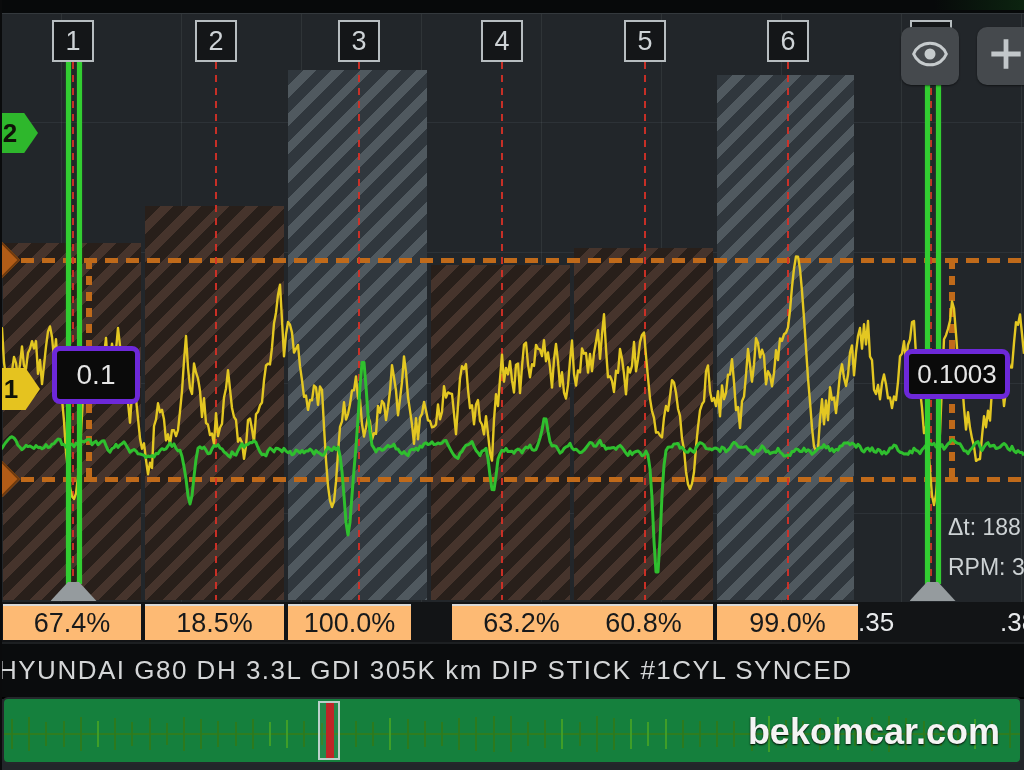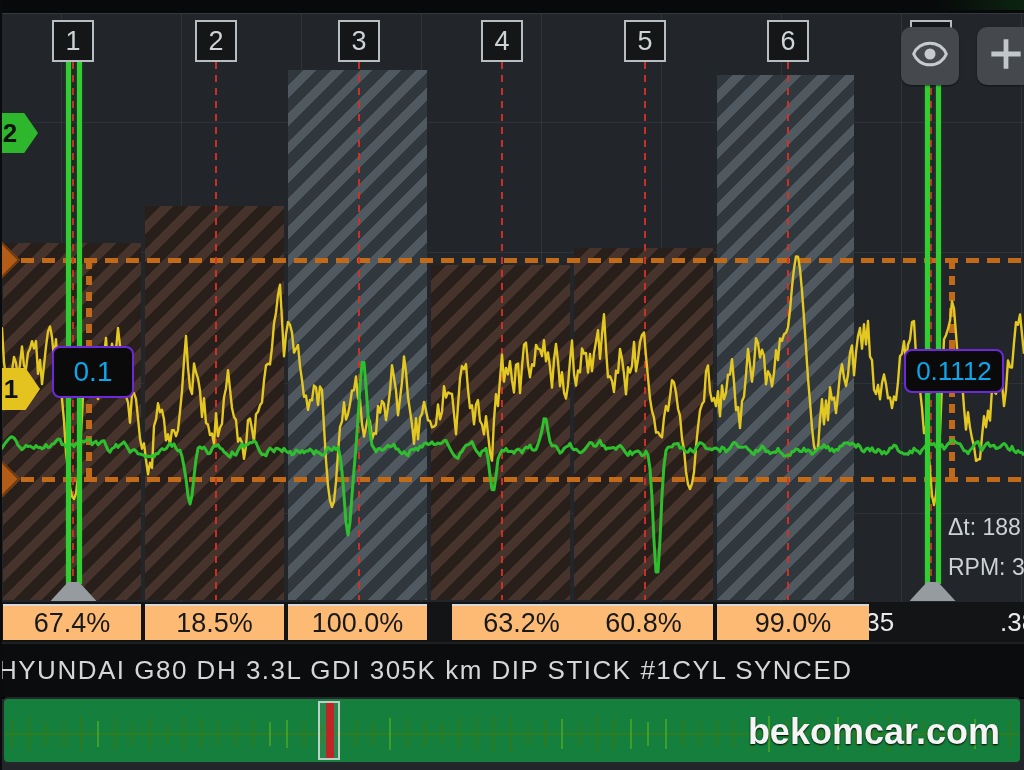--- a/index.html
+++ b/index.html
@@ -27,21 +27,21 @@
      clip-path:polygon(0 100%,38% 0,62% 0,100% 100%);}
   .numbox{position:absolute;top:7px;width:42px;height:42px;background:#141618;border:2px solid #b7bdc0;
      box-sizing:border-box;color:#ced3d6;font-size:27px;line-height:38px;text-align:center;z-index:18;}
   .btn{position:absolute;top:14px;width:58px;height:58px;border-radius:10px;background:#45494d;z-index:20;
      display:flex;align-items:center;justify-content:center;box-shadow:0 1px 2px rgba(0,0,0,.5);}
   .marker{position:absolute;z-index:22;display:flex;align-items:center;justify-content:center;
      font-size:26px;font-weight:bold;color:#101408;filter:drop-shadow(0 0 1px #000);}
   .marker.pent{clip-path:polygon(0 0,70% 0,100% 50%,70% 100%,0 100%);padding-right:10px;box-sizing:border-box;}
   .diamond{position:absolute;width:30px;height:30px;background:#b25c17;border:2px solid #6e3a0e;
      transform:rotate(45deg);z-index:22;box-sizing:border-box;}
-  .tooltip{position:absolute;background:#0a0a0a;border:2px solid #6d28d9;border-radius:8px;color:#0ea5e9;
+  .tooltip{position:absolute;background:#0a0a0a;border:5px solid #6d28d9;border-radius:8px;color:#e5e5e5;
      display:flex;align-items:center;justify-content:center;z-index:24;}
   .readout{position:absolute;left:948px;color:#cdd2d4;font-size:23px;white-space:nowrap;z-index:12;}
   
   #axisstrip{position:absolute;left:0;top:602px;width:1024px;height:40px;background:#121416;z-index:30;}
   .pcell{position:absolute;top:2px;height:36px;background:#fdba74;border-top:2px solid #d8d8d8;
      box-sizing:border-box;color:#17191b;font-size:27px;display:flex;align-items:center;justify-content:center;}
   .tlabel{position:absolute;top:5px;color:#e8eaec;font-size:26px;white-space:nowrap;}
   #captionbar{position:absolute;left:0;top:642px;width:1024px;height:53px;background:#0a0c0d;
      border-top:2px solid #1d2022;border-bottom:2px solid #000;z-index:30;display:flex;align-items:center;}
   #caption{color:#d4d6d7;font-size:26px;letter-spacing:1.5px;margin-left:-2px;white-space:nowrap;}
@@ -135,43 +135,43 @@
     <div class="marker pent" style="left:-8px;top:355px;width:48px;height:42px;background:#e5c31f">
       <span>1</span>
     </div>
     <div class="diamond" style="left:-16px;top:232px"></div>
     <div class="diamond" style="left:-16px;top:451px"></div>
 
     <div class="readout" style="top:501px">Δt: 188</div>
     <div class="readout" style="top:541px">RPM: 3</div>
 
     <div class="tooltip" style="left:52px;top:333px;width:78px;height:48px;font-size:28px">0.1</div>
-    <div class="tooltip" style="left:904px;top:336px;width:96px;height:40px;font-size:26px">0.1112</div>
+    <div class="tooltip" style="left:904px;top:336px;width:96px;height:40px;font-size:26px">0.1003</div>
   <div class="cursorline" style="left: 65.5px; top: 45px; height: 526px;"></div>
       <div class="cursorline" style="left: 76.5px; top: 45px; height: 526px;"></div>
       <div class="cursor-handle" style="left: 50.5px; top: 569px;"></div>
       <div class="cursorline" style="left: 924.5px; top: 45px; height: 526px;"></div>
       <div class="cursorline" style="left: 935.5px; top: 45px; height: 526px;"></div>
       <div class="cursor-handle" style="left: 909.5px; top: 569px;"></div>
     </div>
 
   <svg id="traces" width="1024" height="770" viewBox="0 0 1024 770">
       <polyline points="0,362.0 2,341.1 4,375.8 6,389.3 8,390.6 10,385.1 12,383.9 14,369.9 16,376.0 18,391.3 20,377.2 22,359.4 24,379.1 26,381.8 28,365.7 30,361.7 32,354.1 34,361.5 36,354.1 38,386.9 40,372.9 42,397.1 44,378.3 46,359.6 48,344.4 50,339.4 52,350.0 54,371.7 56,352.1 58,384.6 60,395.1 62,412.0 64,433.8 66,465.4 68,482.0 70,500.3 72,509.4 74,512.0 76,506.5 78,489.8 80,466.1 82,427.6 84,389.1 86,387.1 88,372.1 90,365.5 92,364.6 94,392.5 96,403.4 98,412.0 100,398.9 102,389.3 104,368.7 106,350.9 108,380.4 110,371.7 112,356.7 114,369.2 116,363.0 118,340.9 120,358.8 122,387.7 124,390.8 126,409.4 128,415.4 130,435.7 132,406.8 134,406.0 136,412.2 138,431.3 140,451.5 142,461.7 144,456.3 146,473.0 148,487.4 150,475.6 152,481.0 154,439.0 156,432.6 158,416.3 160,425.2 162,422.8 164,432.5 166,453.5 168,447.3 170,457.2 172,443.1 174,443.3 176,449.0 178,443.1 180,424.4 182,404.1 184,373.9 186,349.0 188,380.6 190,401.1 192,406.9 194,376.5 196,385.4 198,391.5 200,403.7 202,430.1 204,411.3 206,436.0 208,437.7 210,448.1 212,446.5 214,457.0 216,426.2 218,449.1 220,440.7 222,436.9 224,410.4 226,401.4 228,383.1 230,402.1 232,421.0 234,429.9 236,433.0 238,454.7 240,451.3 242,455.6 244,471.9 246,459.0 248,433.2 250,431.5 252,442.2 254,454.7 256,427.2 258,424.8 260,418.3 262,415.5 264,393.3 266,378.5 268,376.7 270,377.4 272,360.4 274,336.4 276,325.7 278,308.0 280,297.8 282,333.2 284,369.4 286,347.3 288,335.0 290,337.8 292,345.6 294,365.6 296,361.7 298,357.9 300,379.4 302,393.1 304,409.9 306,408.6 308,422.9 310,413.0 312,413.3 314,398.5 316,400.4 318,417.8 320,399.5 322,402.8 324,439.9 326,473.3 328,498.8 330,513.6 332,520.0 334,514.3 336,494.7 338,466.4 340,439.8 342,434.4 344,415.3 346,432.5 348,427.1 350,417.1 352,403.4 354,403.4 356,389.5 358,411.6 360,412.5 362,437.0 364,449.5 366,440.4 368,429.2 370,434.6 372,452.7 374,446.2 376,446.8 378,418.9 380,425.7 382,414.0 384,416.7 386,433.1 388,420.0 390,403.8 392,378.2 394,390.5 396,403.7 398,428.3 400,412.1 402,395.0 404,369.4 406,385.2 408,410.3 410,423.6 412,437.4 414,456.9 416,431.1 418,452.4 420,430.6 422,426.7 424,415.0 426,423.5 428,433.4 430,434.0 432,440.3 434,439.7 436,437.7 438,417.4 440,432.4 442,425.0 444,399.1 446,410.5 448,405.4 450,406.5 452,406.9 454,426.7 456,447.2 458,418.7 460,391.5 462,379.1 464,382.1 466,377.1 468,402.6 470,421.2 472,418.2 474,437.4 476,417.6 478,413.1 480,434.0 482,437.5 484,447.4 486,429.2 488,446.8 490,465.3 492,473.6 494,432.6 496,407.1 498,419.0 500,392.0 502,367.7 504,394.7 506,380.9 508,387.4 510,374.1 512,393.4 514,405.5 516,377.7 518,376.5 520,406.1 522,379.7 524,357.5 526,355.5 528,377.3 530,390.2 532,377.1 534,378.9 536,357.9 538,361.8 540,362.4 542,369.1 544,353.2 546,374.3 548,365.4 550,380.1 552,400.6 554,372.5 556,356.9 558,374.3 560,399.2 562,385.3 564,405.5 566,411.5 568,398.1 570,373.6 572,353.5 574,387.0 576,398.5 578,383.4 580,385.4 582,361.5 584,366.7 586,365.9 588,385.6 590,366.9 592,384.2 594,366.1 596,354.7 598,343.1 600,371.9 602,347.7 604,327.3 606,362.0 608,390.3 610,389.3 612,393.8 614,405.0 616,383.8 618,385.8 620,362.0 622,371.7 624,387.1 626,407.4 628,380.1 630,385.6 632,378.8 634,355.0 636,384.4 638,372.2 640,355.1 642,347.9 644,345.5 646,369.0 648,390.7 650,411.6 652,424.0 654,430.9 656,445.7 658,445.2 660,448.5 662,450.5 664,430.5 666,418.9 668,423.9 670,409.4 672,393.1 674,395.5 676,405.7 678,421.7 680,428.9 682,451.6 684,462.5 686,484.7 688,497.3 690,502.0 692,496.7 694,485.3 696,459.9 698,440.0 700,423.3 702,417.3 704,414.4 706,384.4 708,378.5 710,404.5 712,414.1 714,411.1 716,419.1 718,404.2 720,429.3 722,398.4 724,412.2 726,405.8 728,387.6 730,387.5 732,372.1 734,395.2 736,423.1 738,420.1 740,441.1 742,414.3 744,409.6 746,388.0 748,362.0 750,377.8 752,394.7 754,377.7 756,351.2 758,356.0 760,370.6 762,362.7 764,368.8 766,397.3 768,384.3 770,388.1 772,399.4 774,386.1 776,363.3 778,373.1 780,351.4 782,353.9 784,347.3 786,345.8 788,340.6 790,323.5 792,299.9 794,281.5 796,269.5 798,269.6 800,282.1 802,304.2 804,331.2 806,360.8 808,391.1 810,414.9 812,440.7 814,459.7 816,463.5 818,461.9 820,432.3 822,412.3 824,437.4 826,413.4 828,433.2 830,400.2 832,412.8 834,410.5 836,426.0 838,407.5 840,386.7 842,377.3 844,390.7 846,399.0 848,387.8 850,365.6 852,358.4 854,388.3 856,365.3 858,349.0 860,341.0 862,361.7 864,337.3 866,357.5 868,333.9 870,369.7 872,373.2 874,402.7 876,407.1 878,398.0 880,412.3 882,396.0 884,387.5 886,397.2 888,411.3 890,410.4 892,421.0 894,409.5 896,413.1 898,395.1 900,369.3 902,366.6 904,354.3 906,374.7 908,357.7 910,352.5 912,335.1 914,334.1 916,368.1 918,395.1 920,402.9 922,420.8 924,446.2 926,439.5 928,456.8 930,483.3 932,508.5 934,518.0 936,507.6 938,481.0 940,445.4 942,397.4 944,352.2 946,348.2 948,341.9 950,333.8 952,314.4 954,321.5 956,347.1 958,374.5 960,379.2 962,393.3 964,420.7 966,442.6 968,425.1 970,440.8 972,451.4 974,459.3 976,473.9 978,472.5 980,472.0 982,449.4 984,429.2 986,440.2 988,423.6 990,433.6 992,401.9 994,404.4 996,406.8 998,389.3 1000,387.1 1002,396.8 1004,419.1 1006,403.2 1008,373.4 1010,380.2 1012,380.5 1014,355.8 1016,335.1 1018,337.7 1020,327.4 1022,346.9 1024,366.8" fill="none" stroke="#e3c722" stroke-width="2.4" stroke-linejoin="round"></polyline>
       <polyline points="0,462.5 2,461.3 4,458.0 6,455.2 8,452.8 10,450.7 12,449.7 14,451.0 16,453.7 18,458.3 20,460.3 22,462.7 24,460.9 26,458.4 28,459.6 30,459.0 32,460.2 34,461.5 36,458.6 38,460.5 40,460.2 42,461.8 44,460.6 46,457.7 48,460.5 50,460.0 52,457.2 54,456.6 56,454.0 58,452.1 60,452.4 62,457.6 64,457.4 66,460.1 68,458.3 70,457.9 72,457.1 74,459.7 76,456.3 78,457.7 80,455.2 82,454.1 84,455.0 86,453.3 88,452.4 90,452.5 92,457.8 94,455.5 96,454.2 98,457.8 100,455.9 102,454.0 104,453.7 106,458.6 108,463.2 110,465.1 112,461.5 114,460.6 116,457.3 118,460.4 120,458.0 122,456.7 124,454.9 126,457.9 128,461.4 130,465.2 132,463.5 134,462.5 136,463.9 138,466.8 140,467.0 142,467.6 144,468.2 146,470.4 148,469.0 150,469.8 152,468.5 154,470.0 156,466.5 158,466.8 160,463.5 162,461.7 164,462.7 166,461.8 168,458.8 170,456.0 172,459.4 174,456.9 176,461.3 178,463.9 180,463.3 182,469.5 184,479.6 186,491.9 188,508.9 190,517.0 192,508.6 194,489.6 196,472.4 198,461.3 200,459.8 202,461.6 204,460.2 206,463.2 208,466.7 210,466.3 212,461.8 214,458.6 216,459.3 218,457.5 220,461.1 222,461.9 224,464.9 226,466.3 228,468.5 230,470.2 232,464.8 234,467.3 236,468.2 238,463.5 240,460.1 242,456.7 244,460.2 246,457.8 248,457.4 250,455.5 252,455.8 254,453.8 256,455.5 258,460.7 260,464.8 262,467.7 264,467.3 266,468.9 268,463.6 270,461.1 272,462.7 274,464.8 276,461.3 278,461.6 280,462.7 282,464.6 284,461.4 286,464.1 288,465.7 290,464.4 292,467.8 294,466.8 296,463.0 298,464.1 300,465.9 302,463.5 304,465.9 306,463.9 308,464.1 310,462.0 312,463.9 314,467.2 316,463.6 318,465.4 320,466.5 322,468.2 324,467.9 326,463.7 328,460.4 330,462.2 332,463.4 334,460.2 336,462.6 338,460.1 340,468.7 342,484.7 344,508.8 346,535.4 348,548.0 350,535.2 352,508.0 354,482.8 356,459.7 358,431.6 360,400.0 362,375.5 364,375.5 366,399.6 368,427.6 370,444.9 372,458.2 374,461.2 376,464.9 378,461.8 380,461.5 382,463.3 384,462.4 386,460.4 388,458.4 390,459.8 392,459.1 394,457.2 396,462.0 398,461.9 400,465.3 402,466.7 404,464.7 406,467.1 408,468.7 410,463.6 412,462.3 414,462.9 416,461.0 418,463.1 420,459.1 422,460.2 424,456.8 426,455.7 428,457.6 430,456.8 432,454.9 434,457.5 436,457.3 438,455.9 440,456.8 442,456.1 444,453.8 446,453.5 448,457.8 450,461.6 452,465.3 454,468.4 456,470.3 458,471.4 460,466.4 462,464.4 464,460.8 466,458.2 468,457.8 470,456.6 472,454.5 474,459.4 476,463.4 478,465.7 480,468.7 482,464.1 484,463.3 486,461.4 488,471.8 490,488.5 492,502.6 494,502.8 496,489.1 498,472.0 500,466.7 502,463.2 504,464.2 506,461.4 508,464.6 510,464.5 512,464.2 514,466.1 516,463.2 518,462.1 520,463.0 522,466.0 524,462.2 526,460.1 528,460.9 530,458.0 532,462.5 534,463.3 536,462.5 538,457.4 540,451.1 542,443.2 544,431.8 546,432.0 548,444.2 550,454.7 552,458.9 554,458.6 556,459.1 558,462.2 560,466.1 562,464.8 564,461.5 566,459.9 568,459.2 570,456.3 572,461.0 574,462.8 576,462.2 578,464.0 580,465.8 582,465.0 584,463.2 586,460.7 588,458.1 590,455.5 592,456.0 594,459.1 596,459.3 598,456.2 600,453.4 602,458.4 604,458.6 606,462.2 608,461.0 610,461.2 612,460.7 614,460.5 616,462.3 618,459.7 620,458.4 622,460.3 624,463.1 626,466.3 628,468.5 630,464.2 632,467.6 634,465.3 636,464.5 638,463.9 640,465.7 642,468.8 644,467.9 646,464.1 648,468.3 650,481.9 652,511.0 654,554.1 656,585.0 658,585.0 660,552.7 662,508.0 664,478.3 666,463.6 668,460.3 670,460.0 672,459.9 674,456.9 676,456.8 678,456.4 680,461.2 682,460.3 684,462.8 686,465.0 688,465.3 690,461.9 692,463.9 694,465.3 696,460.9 698,457.6 700,455.6 702,456.4 704,457.9 706,461.5 708,461.9 710,461.7 712,462.9 714,461.3 716,461.1 718,462.1 720,464.6 722,460.1 724,461.0 726,464.8 728,463.1 730,461.3 732,457.6 734,455.3 736,456.5 738,459.5 740,460.3 742,460.2 744,460.0 746,459.6 748,462.2 750,463.7 752,466.2 754,467.5 756,463.3 758,464.4 760,462.7 762,458.9 764,460.9 766,464.8 768,463.9 770,466.7 772,465.7 774,465.1 776,465.4 778,461.3 780,465.1 782,466.6 784,469.0 786,468.7 788,468.0 790,468.6 792,464.6 794,464.4 796,461.9 798,462.4 800,464.6 802,464.4 804,461.2 806,464.6 808,462.8 810,464.1 812,467.3 814,465.7 816,463.9 818,461.5 820,460.5 822,460.7 824,457.7 826,460.9 828,459.4 830,463.7 832,461.7 834,464.9 836,462.4 838,463.1 840,459.3 842,458.8 844,456.0 846,456.0 848,455.8 850,457.8 852,456.1 854,457.2 856,460.3 858,457.3 860,459.4 862,463.6 864,465.0 866,461.9 868,461.0 870,463.9 872,460.8 874,464.5 876,465.3 878,462.4 880,463.4 882,466.9 884,464.5 886,466.8 888,465.0 890,460.9 892,461.0 894,458.0 896,458.9 898,463.3 900,465.2 902,465.8 904,467.1 906,466.8 908,467.4 910,464.1 912,465.9 914,461.2 916,463.3 918,464.1 920,466.6 922,462.7 924,460.7 926,458.3 928,458.0 930,456.5 932,457.7 934,456.4 936,460.0 938,459.7 940,460.0 942,457.7 944,462.2 946,459.7 948,456.8 950,455.1 952,452.6 954,453.5 956,455.6 958,456.4 960,456.8 962,460.1 964,463.8 966,463.9 968,466.7 970,463.3 972,461.3 974,458.2 976,455.6 978,454.5 980,459.8 982,463.5 984,460.0 986,457.1 988,455.7 990,459.4 992,458.8 994,458.2 996,461.6 998,461.0 1000,460.1 1002,458.0 1004,456.5 1006,458.1 1008,461.9 1010,463.4 1012,459.4 1014,463.8 1016,465.6 1018,463.6 1020,465.5 1022,465.4 1024,468.4" fill="none" stroke="#2fbf2e" stroke-width="3" stroke-linejoin="round"></polyline>
     </svg>
 
   <div id="axisstrip">
     <span class="tlabel" style="left:858px">.35</span>
     <span class="tlabel" style="left:1000px">.38</span>
   <div class="pcell" style="left: 3px; width: 138px;">67.4%</div>
       <div class="pcell" style="left: 145px; width: 139px;">18.5%</div>
-      <div class="pcell" style="left: 288px; width: 139px;">100.0%</div>
+      <div class="pcell" style="left: 288px; width: 123px;">100.0%</div>
       <div class="pcell" style="left: 431px; width: 139px; margin-left: 21px;">63.2%</div>
       <div class="pcell" style="left: 574px; width: 139px;">60.8%</div>
-      <div class="pcell" style="left: 717px; width: 152px;">99.0%</div>
+      <div class="pcell" style="left: 717px; width: 141px;">99.0%</div>
     </div>
 
   <div id="captionbar">
     <span id="caption">HYUNDAI G80 DH 3.3L GDI 305K km DIP STICK #1CYL SYNCED</span>
   </div>
 
   <div id="nav">
     <div id="navline"></div>
     <div id="ticklayer">
         <div class="tick" style="left: 7px; top: 19.7923px; height: 30.4155px; background: rgb(44, 122, 30);"></div>

